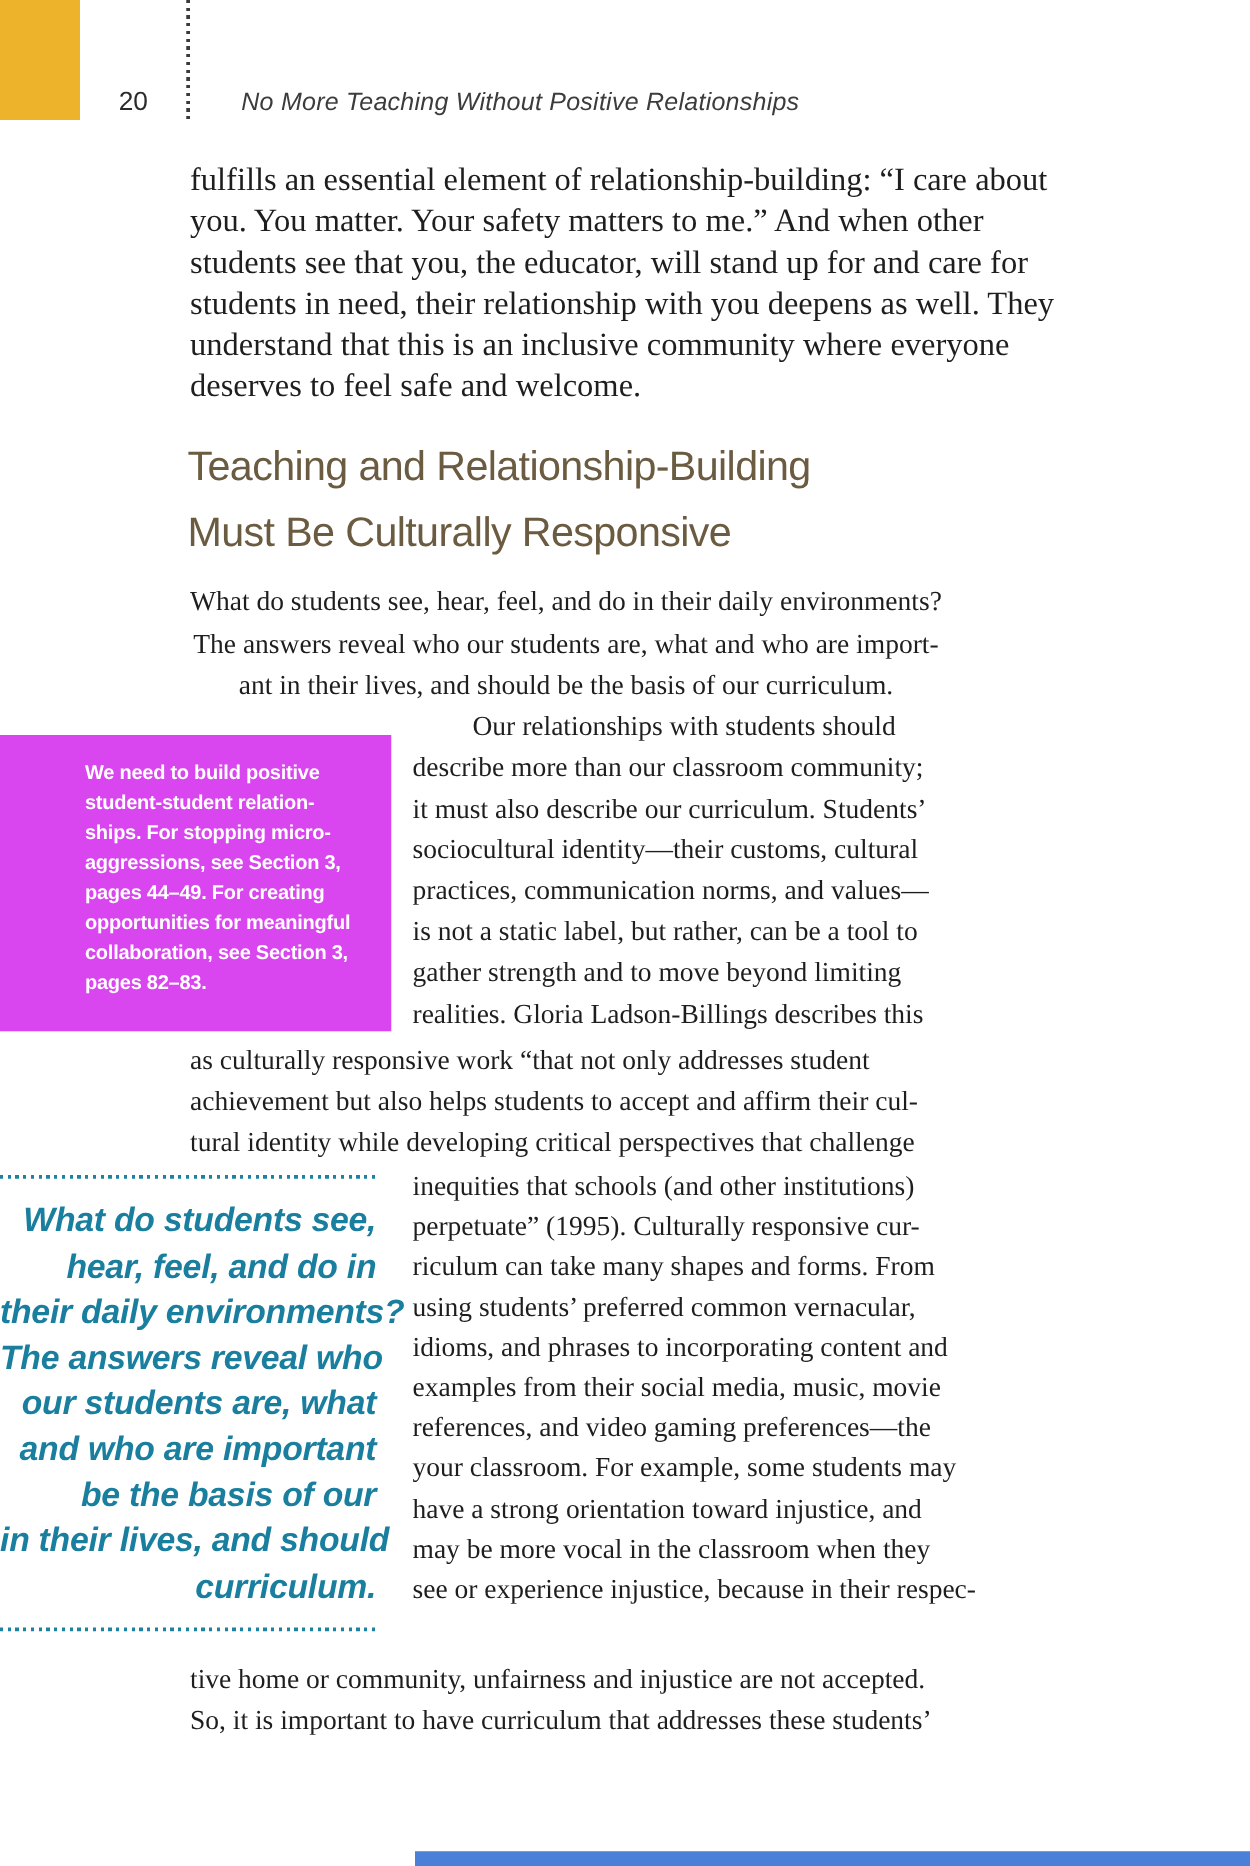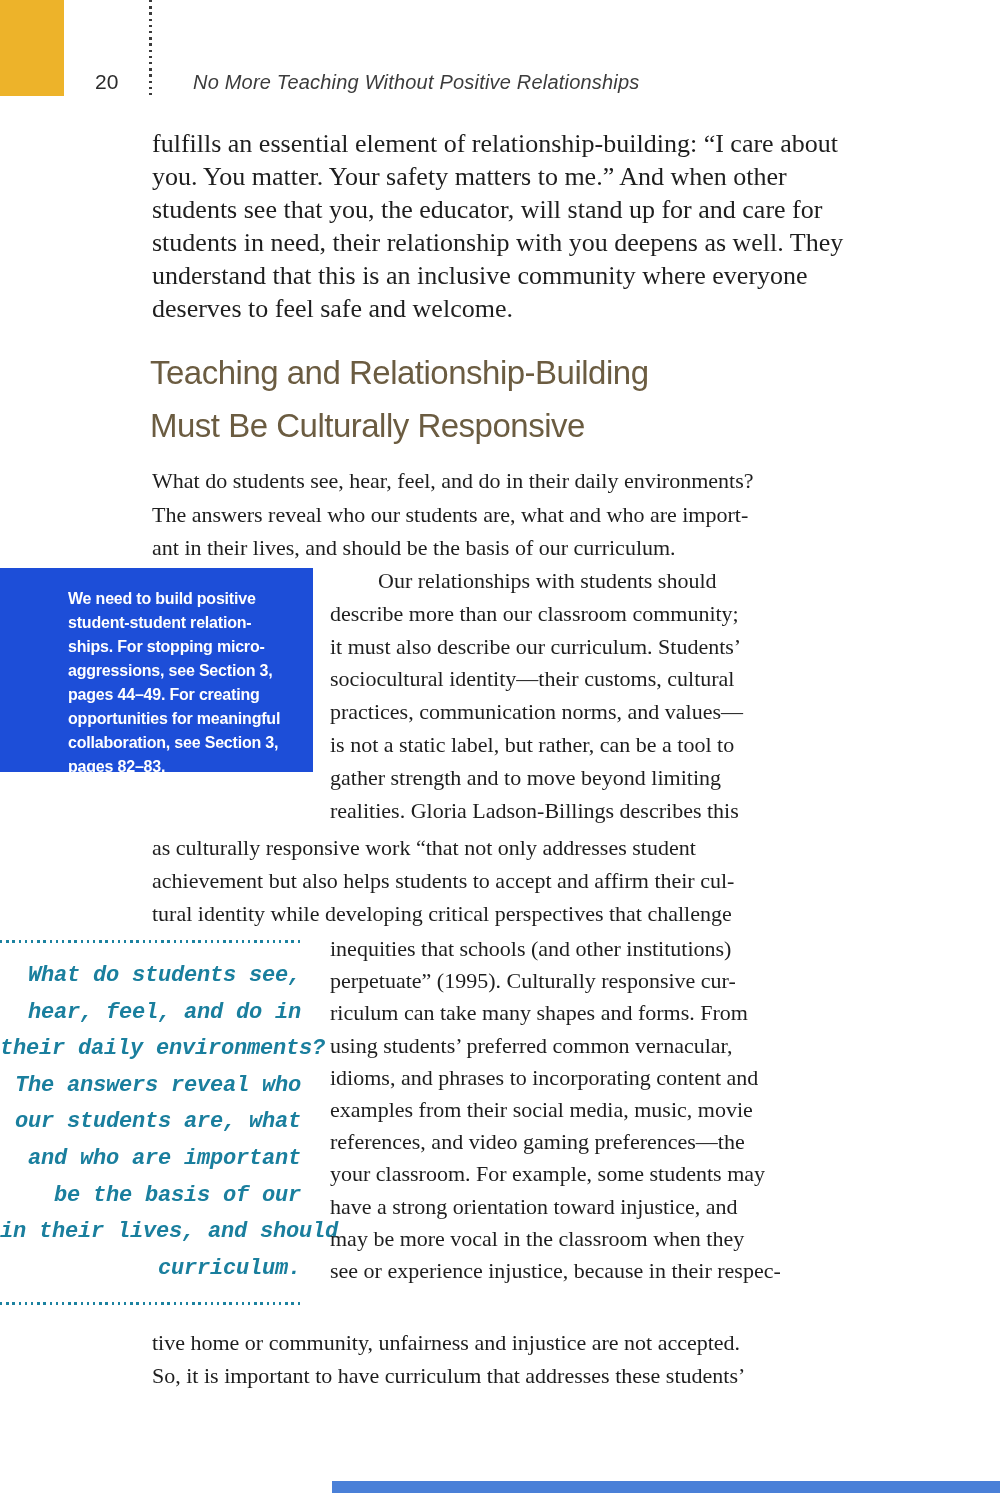--- a/index.html
+++ b/index.html
@@ -25,43 +25,43 @@
     font-size:20px; color:#3c3c3c; letter-spacing:0.2px;text-align:right;
   }
 
   
   .p1 { position:absolute; left:152px; top:127px; font-size:26px; line-height:33px; }
   .heading {
     position:absolute; left:150px; top:346px;
     font-family:"Liberation Sans", sans-serif; font-weight:400;
     font-size:33px; line-height:53px; color:#6b5c41; letter-spacing:-0.5px;
   }
-  .p2 { position:absolute; left:152px; top:464px; font-size:22px; line-height:33.5px; }
+  .p2 { position:absolute; left:152px; top:464px; font-size:22px; line-height:33.5px;text-align:center; }
 
   
-  .sidebar { position:absolute; left:0; top:568px; width:313px; height:204px; background:#1d4ed8; }
+  .sidebar { position:absolute; left:0; top:588px; width:313px; height:237px; background:#d946ef; }
   .sidebar-text {
     position:absolute; left:68px; top:19px;
     font-family:"Liberation Sans", sans-serif; font-weight:bold;
     font-size:16px; line-height:24px; color:#ffffff; letter-spacing:-0.2px;
   }
 
   .wrap1 { position:absolute; left:330px; top:565px; font-size:22px; line-height:32.8px; }
   .indent-first .ln:first-child { padding-left:48px; }
   .full1 { position:absolute; left:152px; top:831px; font-size:22px; line-height:33px; }
 
   
   .rule { position:absolute; left:0; width:301px; height:3px;
     background-image:repeating-linear-gradient(to right,#1c82a0 0 2.5px, transparent 2.5px 6.2px); }
   .rule-top { top:940px; }
   .rule-bottom { top:1302px; }
   .quote {
     position:absolute; left:0; top:958px; width:301px; text-align:right;
-    font-family:Liberation Mono, monospace; font-style:italic; font-weight:bold;
-    font-size:22px; line-height:36.6px; color:#1a7f9e; letter-spacing:-0.2px;
+    font-family:Liberation Sans, sans-serif; font-style:italic; font-weight:bold;
+    font-size:27px; line-height:36.6px; color:#1a7f9e; letter-spacing:-0.2px;
   }
 
   .wrap2 { position:absolute; left:330px; top:933px; font-size:22px; line-height:32.2px; }
   .full2 { position:absolute; left:152px; top:1326px; font-size:22px; line-height:33px; }
 
   .footer-bar { position:absolute; left:332px; top:1481px; width:668px; height:12px; background:#4a80d8; }
 </style>
 </head>
 <body>
 

